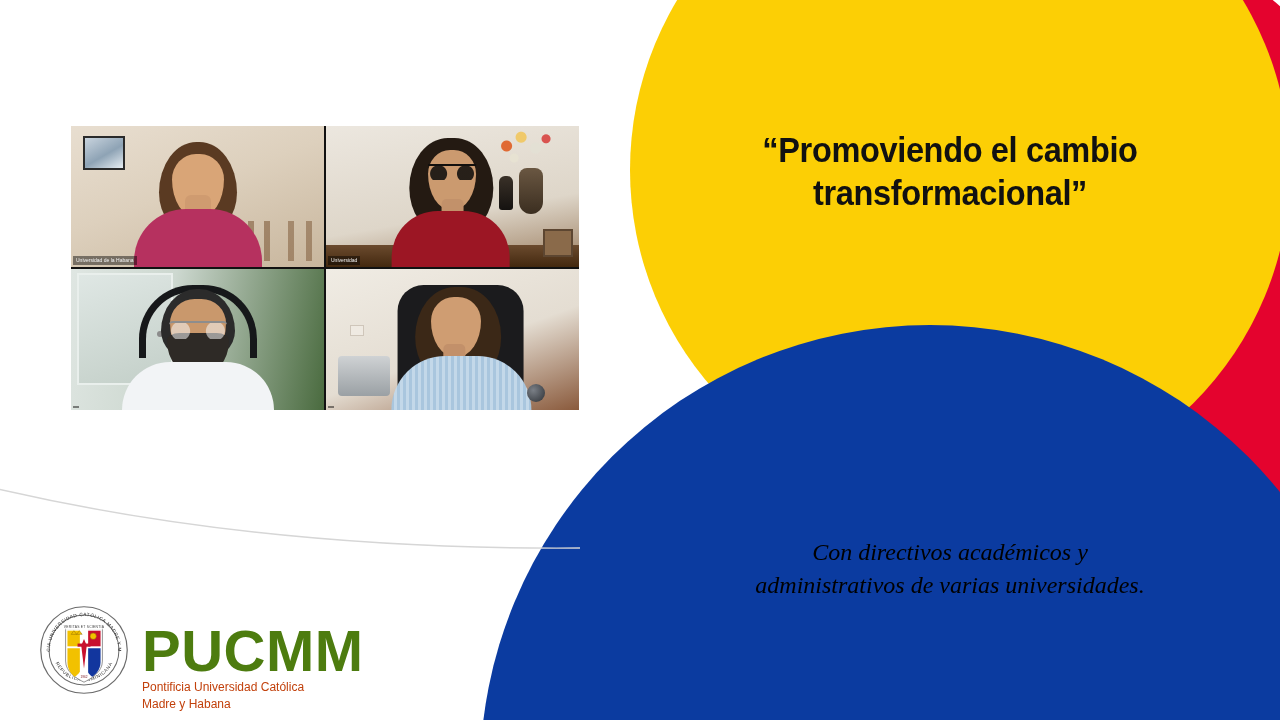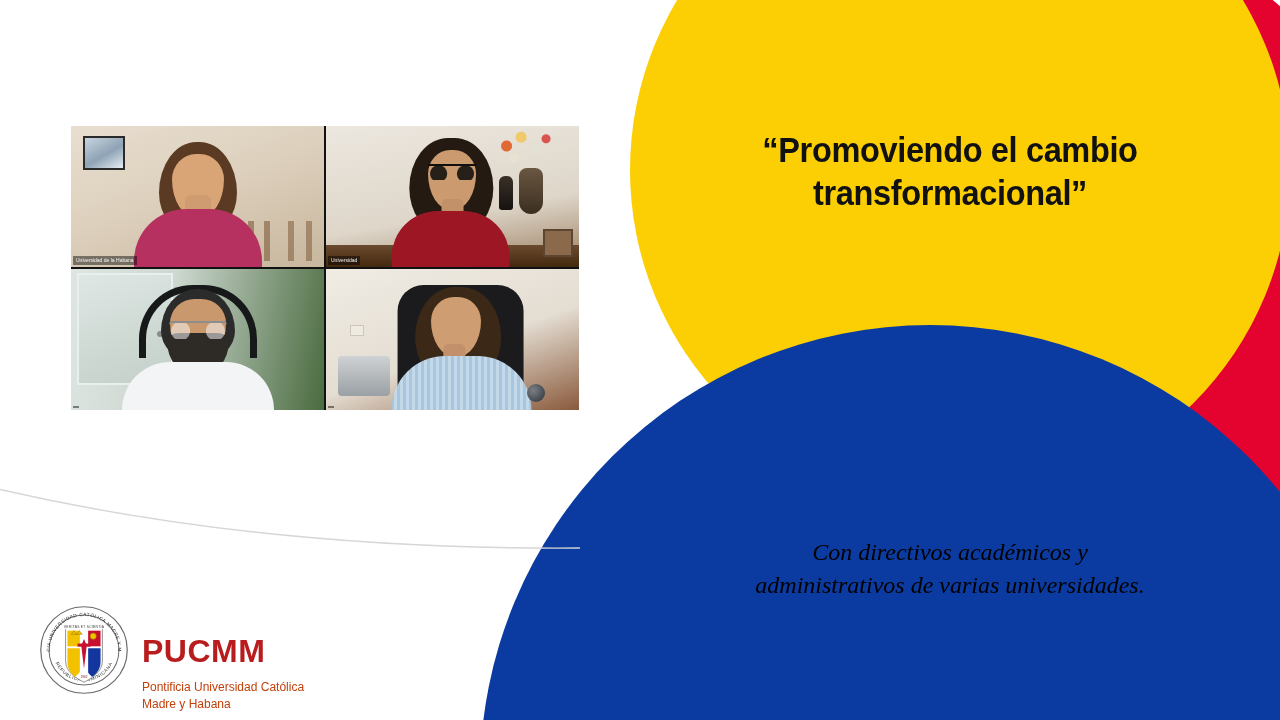--- a/index.html
+++ b/index.html
@@ -312,24 +312,24 @@
     top: 586px;
     display: flex;
     align-items: center;
     gap: 12px;
   }
   #logo-seal { width: 92px; height: 92px; display: block; }
   #logo-text { display: flex; flex-direction: column; }
   #logo-acronym {
     font-family: "Liberation Sans", sans-serif;
     font-weight: bold;
-    font-size: 32px;
+    font-size: 58px;
     line-height: 46px;
     letter-spacing: 0.5px;
-    color: #b91c1c;
+    color: #4d7c0f;
     margin-top: 42px;
   }
   .logo-sub {
     font-family: "Liberation Sans", sans-serif;
     font-size: 12px;
     line-height: 17px;
     color: #c2410c;
   }
   #logo-sub-1 { margin-top: 5px; }
 </style>

